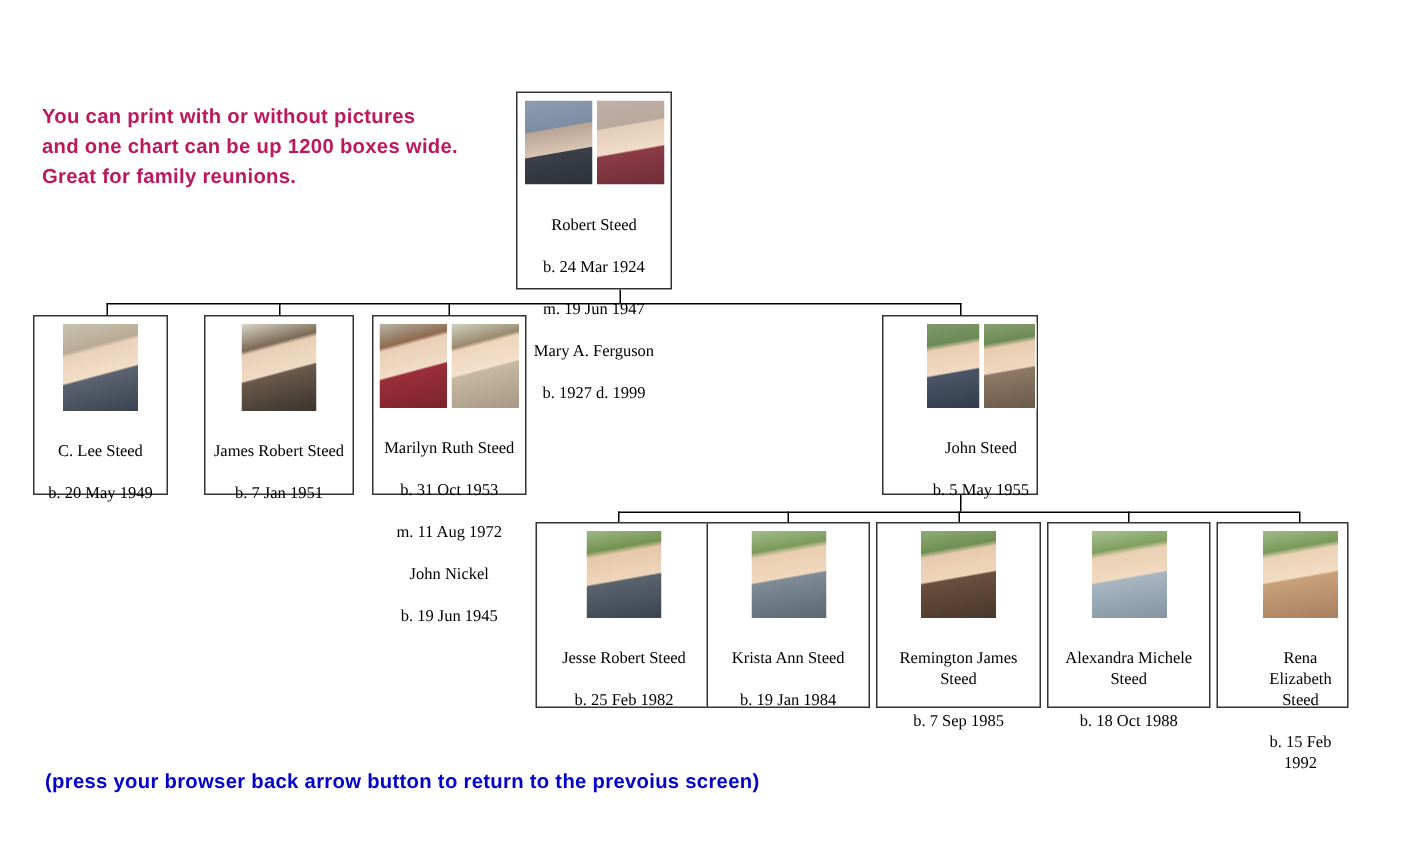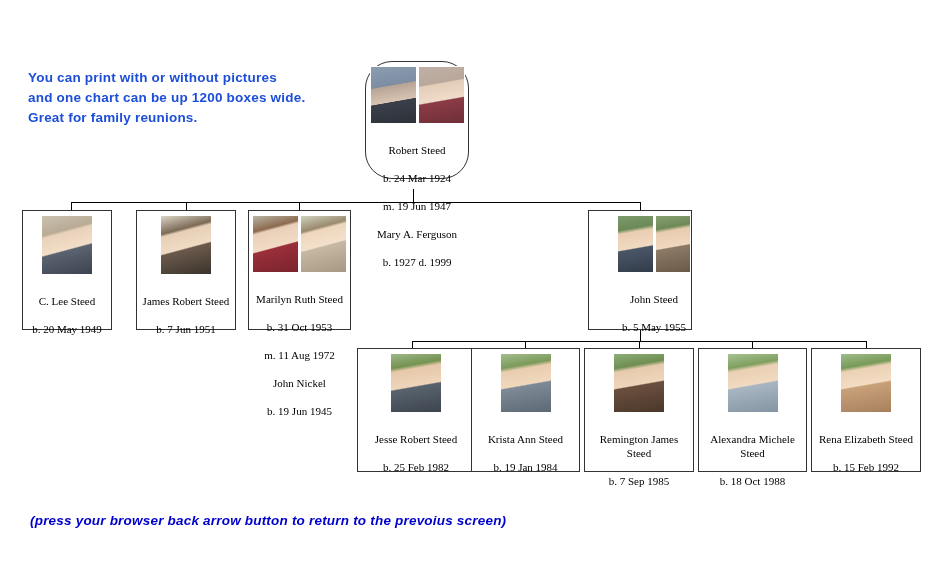--- a/index.html
+++ b/index.html
@@ -19,39 +19,38 @@
     left: 0; top: 0;
     width: 946px;
     height: 567px;
   }
 
   
   .note {
     position: absolute;
     left: 28px;
     top: 68px;
-    color: #1d4ed8;
+    color: #be185d;
     font-family: "Liberation Sans", sans-serif;
     font-weight: bold;
     font-size: 13.5px;
     line-height: 20px;
     letter-spacing: 0.2px;
     white-space: pre;
   }
   .footer-note {
     position: absolute;
     left: 30px;
     top: 513px;
     color: #0000cc;
     font-family: "Liberation Sans", sans-serif;
     font-weight: bold;
     font-size: 13.5px;
     letter-spacing: 0.2px;
     white-space: nowrap;
-    font-style: italic;
   }
 
   
   .line {
     position: absolute;
     background: #000000;
   }
   .line.h { height: 1px; }
   .line.v { width: 1px; }
 
@@ -126,21 +125,21 @@
   <div class="line v" style="left:640px; top:202px; height:8px;"></div>
 
   <div class="line v" style="left:640px; top:330px; height:11px;"></div>
   <div class="line h" style="left:412px; top:341px; width:454px;"></div>
   <div class="line v" style="left:412px; top:341px; height:7px;"></div>
   <div class="line v" style="left:525px; top:341px; height:7px;"></div>
   <div class="line v" style="left:639px; top:341px; height:7px;"></div>
   <div class="line v" style="left:752px; top:341px; height:7px;"></div>
   <div class="line v" style="left:866px; top:341px; height:7px;"></div>
 
-  <div class="box" style="left:365px; top:61px; width:104px; height:118px;border-radius:27px;">
+  <div class="box" style="left:344px; top:61px; width:104px; height:132px;">
     <div class="photos">
       <div class="photo ph-a"></div>
       <div class="photo ph-b"></div>
     </div>
     <div class="caption">
       <span class="nm">Robert Steed</span>
       <span class="ln">b. 24 Mar 1924</span>
       <span class="ln">m. 19 Jun 1947</span>
       <span class="ln">Mary A.  Ferguson</span>
       <span class="ln">b. 1927   d. 1999</span>
@@ -156,21 +155,21 @@
       <span class="ln">b. 20 May 1949</span>
     </div>
   </div>
 
   <div class="box" style="left:136px; top:210px; width:100px; height:120px;">
     <div class="photos">
       <div class="photo wide ph-d"></div>
     </div>
     <div class="caption">
       <span class="nm">James Robert Steed</span>
-      <span class="ln">b. 7 Jun 1951</span>
+      <span class="ln">b. 7 Jan 1951</span>
     </div>
   </div>
 
   <div class="box" style="left:248px; top:210px; width:103px; height:120px;">
     <div class="photos">
       <div class="photo ph-e"></div>
       <div class="photo ph-f"></div>
     </div>
     <div class="caption">
       <span class="nm">Marilyn Ruth Steed</span>
@@ -228,21 +227,21 @@
   <div class="box" style="left:698px; top:348px; width:109px; height:124px;">
     <div class="photos">
       <div class="photo wide ph-l"></div>
     </div>
     <div class="caption">
       <span class="nm">Alexandra Michele Steed</span>
       <span class="ln">b. 18 Oct 1988</span>
     </div>
   </div>
 
-  <div class="box" style="left:811px; top:348px; width:110px; height:124px;">
+  <div class="box" style="left:811px; top:348px; width:88px; height:124px;padding-left:24px;">
     <div class="photos">
       <div class="photo wide ph-m"></div>
     </div>
     <div class="caption">
       <span class="nm">Rena Elizabeth Steed</span>
       <span class="ln">b. 15 Feb 1992</span>
     </div>
   </div>
 
   <div class="footer-note">(press your browser back arrow button to return to the prevoius screen)</div>

